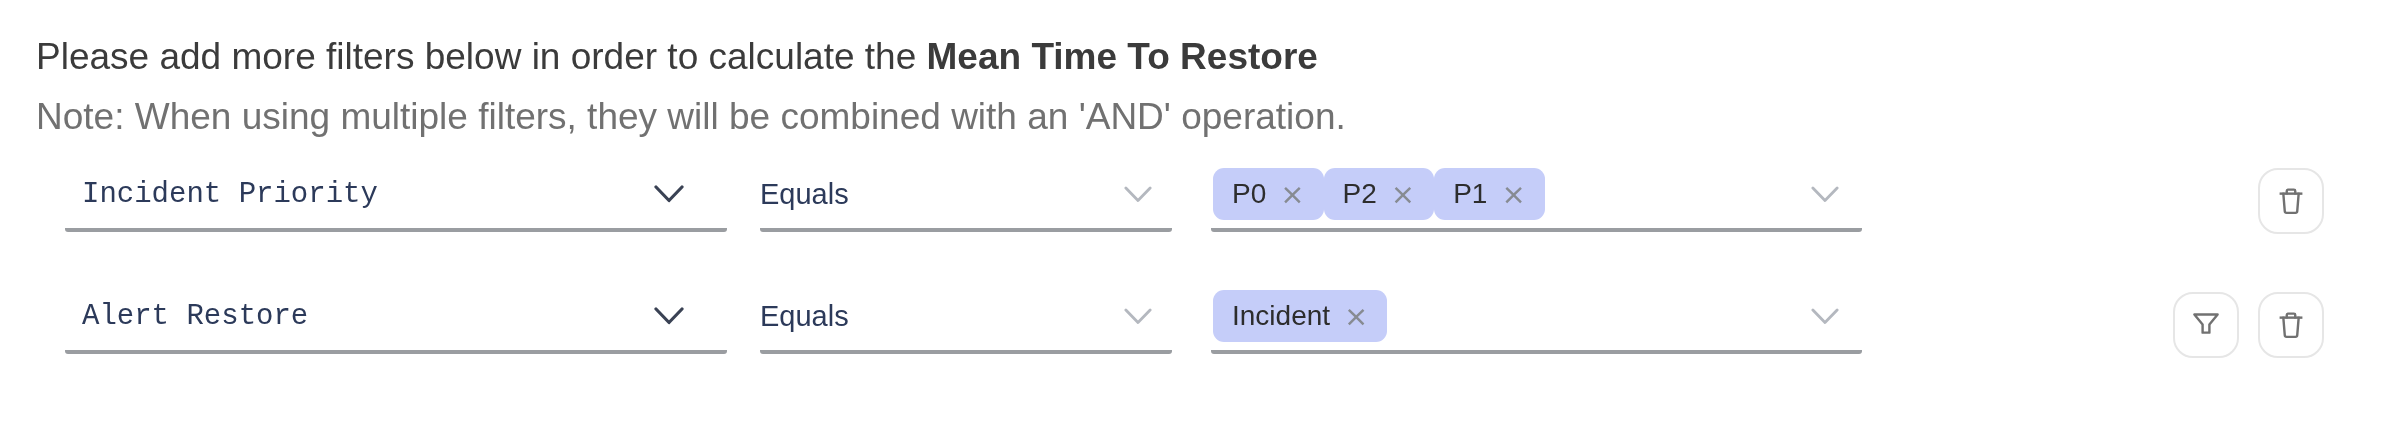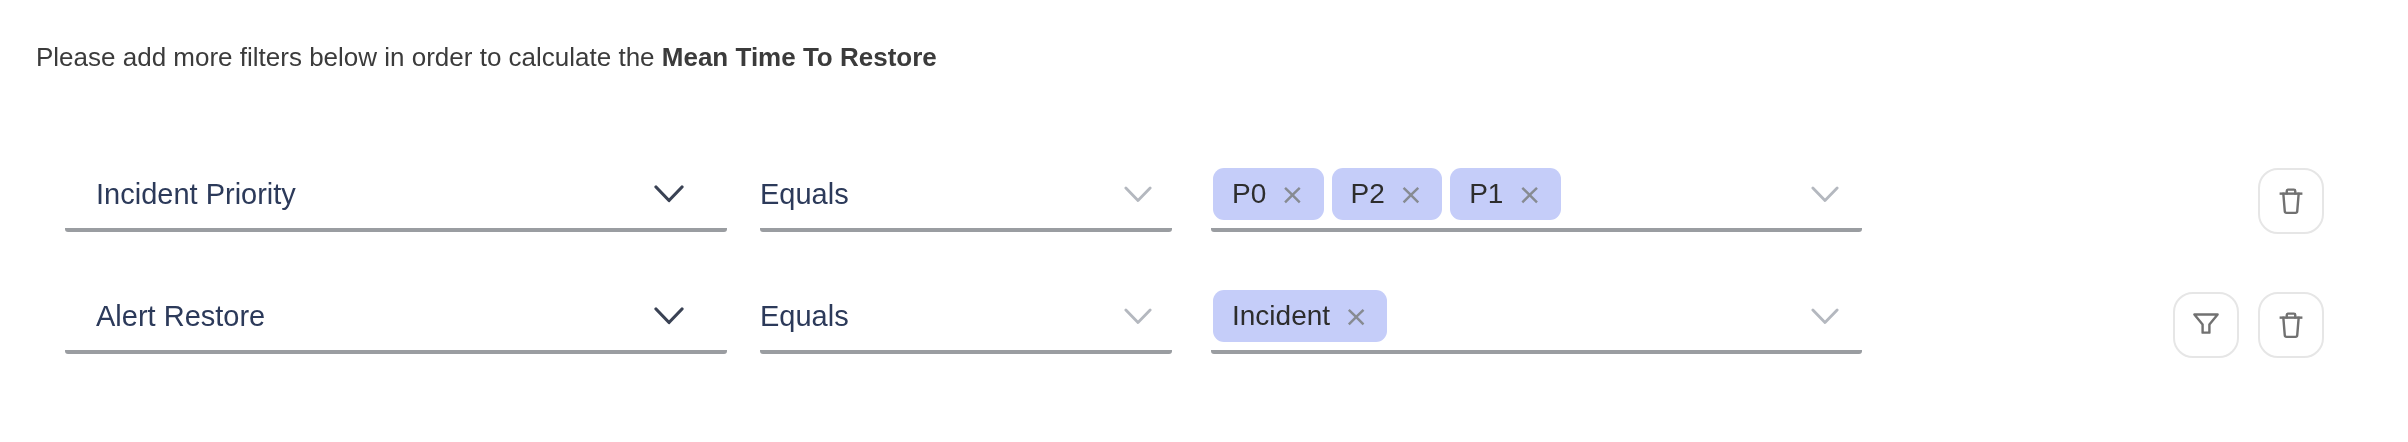--- a/index.html
+++ b/index.html
@@ -2,49 +2,49 @@
 <html style="--header-text: #3b3b3b; --note-text: #717171; --label-text: #2c3a5a; --underline: #9a9da1; --tag-bg: #c5cdf9; --tag-text: #2d2d2d; --tag-remove: #878b92; --chevron-dark: #3a4254; --chevron-light: #b4b8bf; --icon-gray: #717171; --button-border: #e6e6e6;"><head>
 <meta charset="utf-8">
 <style>
   html,body{margin:0;padding:0;background:#ffffff;}
   .canvas{
     position:relative;width:2408px;height:442px;background:#ffffff;overflow:hidden;
     font-family:"Liberation Sans",sans-serif;
     -webkit-font-smoothing:antialiased;
   }
   
-  .header-line{position:absolute;left:36px;white-space:nowrap;font-size:26px;line-height:34px;}
+  .header-line{position:absolute;left:36px;white-space:nowrap;font-size:37px;line-height:34px;}
   .header-main{top:40px;color:var(--header-text);}
   .header-main b{font-weight:bold;color:var(--header-text);}
   .header-note{top:100px;color:var(--note-text);}
   
   .filter-row{position:absolute;left:0;width:2408px;height:72px;}
   .row-0{top:160px;}
   .row-1{top:282px;}
   .field{
     position:absolute;top:0;height:68px;
     border-bottom:4px solid var(--underline);border-radius:3px;
     display:flex;align-items:center;box-sizing:content-box;
     cursor:pointer;background:#fff;
   }
   .field-attribute{left:65px;width:662px;padding-left:0;}
-  .field-attribute .field-label{margin-left:31px;}
+  .field-attribute .field-label{margin-left:17px;font-family:Liberation Mono, monospace;}
   .field-operator{left:760px;width:412px;}
   .field-operator .field-label{}
   .field-values{left:1211px;width:651px;}
   .field-label{
     font-size:29px;color:var(--label-text);white-space:nowrap;flex:0 0 auto;
   }
   .spacer{flex:1 1 auto;}
   .chev{flex:0 0 auto;display:block;}
   .chev-a{margin-right:43px;}
   .chev-b{margin-right:20px;}
   .chev-c{margin-right:23px;}
   
-  .tag-list{display:flex;align-items:center;gap:8px;margin-left:2px;flex:0 0 auto;}
+  .tag-list{display:flex;align-items:center;margin-left:2px;flex:0 0 auto;}
   .tag{
     height:52px;border-radius:11px;background:var(--tag-bg);
     display:inline-flex;align-items:center;padding:0 19px;gap:14px;
     font-size:28px;color:var(--tag-text);white-space:nowrap;
   }
   .tag-x{
     font-size:29px;color:var(--tag-remove);line-height:1;cursor:pointer;
     font-family:"DejaVu Sans",sans-serif;
   }
   
@@ -56,20 +56,21 @@
   .btn-delete-0{left:2258px;top:8px;}
   .btn-filter-1{left:2173px;top:10px;}
   .btn-delete-1{left:2258px;top:10px;}
 </style>
 </head>
 <body>
 
 <div class="canvas">
 
   <div class="header-line header-main"><span>Please add more filters below in order to calculate the </span><b>Mean Time To Restore</b></div>
+  <div class="header-line header-note">Note: When using multiple filters, they will be combined with an 'AND' operation.</div>
 
   <div class="filter-row row-0">
 
     <div class="field field-attribute">
       <span class="field-label">Incident Priority</span>
       <span class="spacer"></span>
       <svg class="chev chev-a" width="30" height="18" viewBox="0 0 30 18">
         <path d="M2 2 L15 15.5 L28 2" fill="none" stroke="var(--chevron-dark)" stroke-width="3.2" stroke-linecap="round" stroke-linejoin="round"></path>
       </svg>
     </div>

